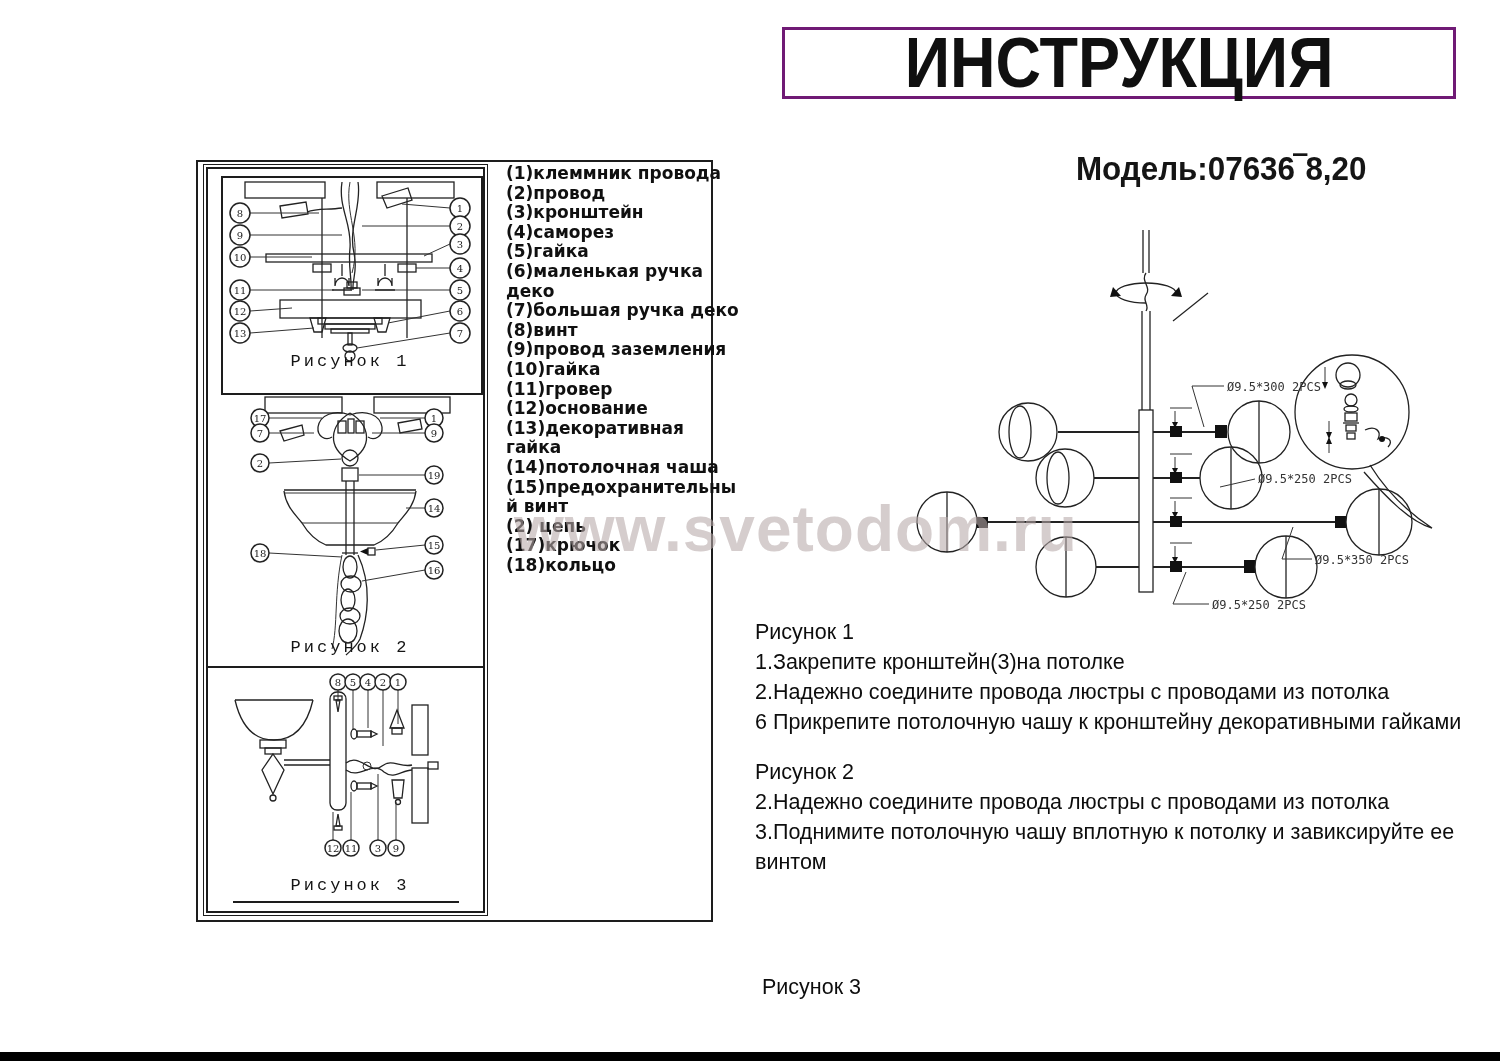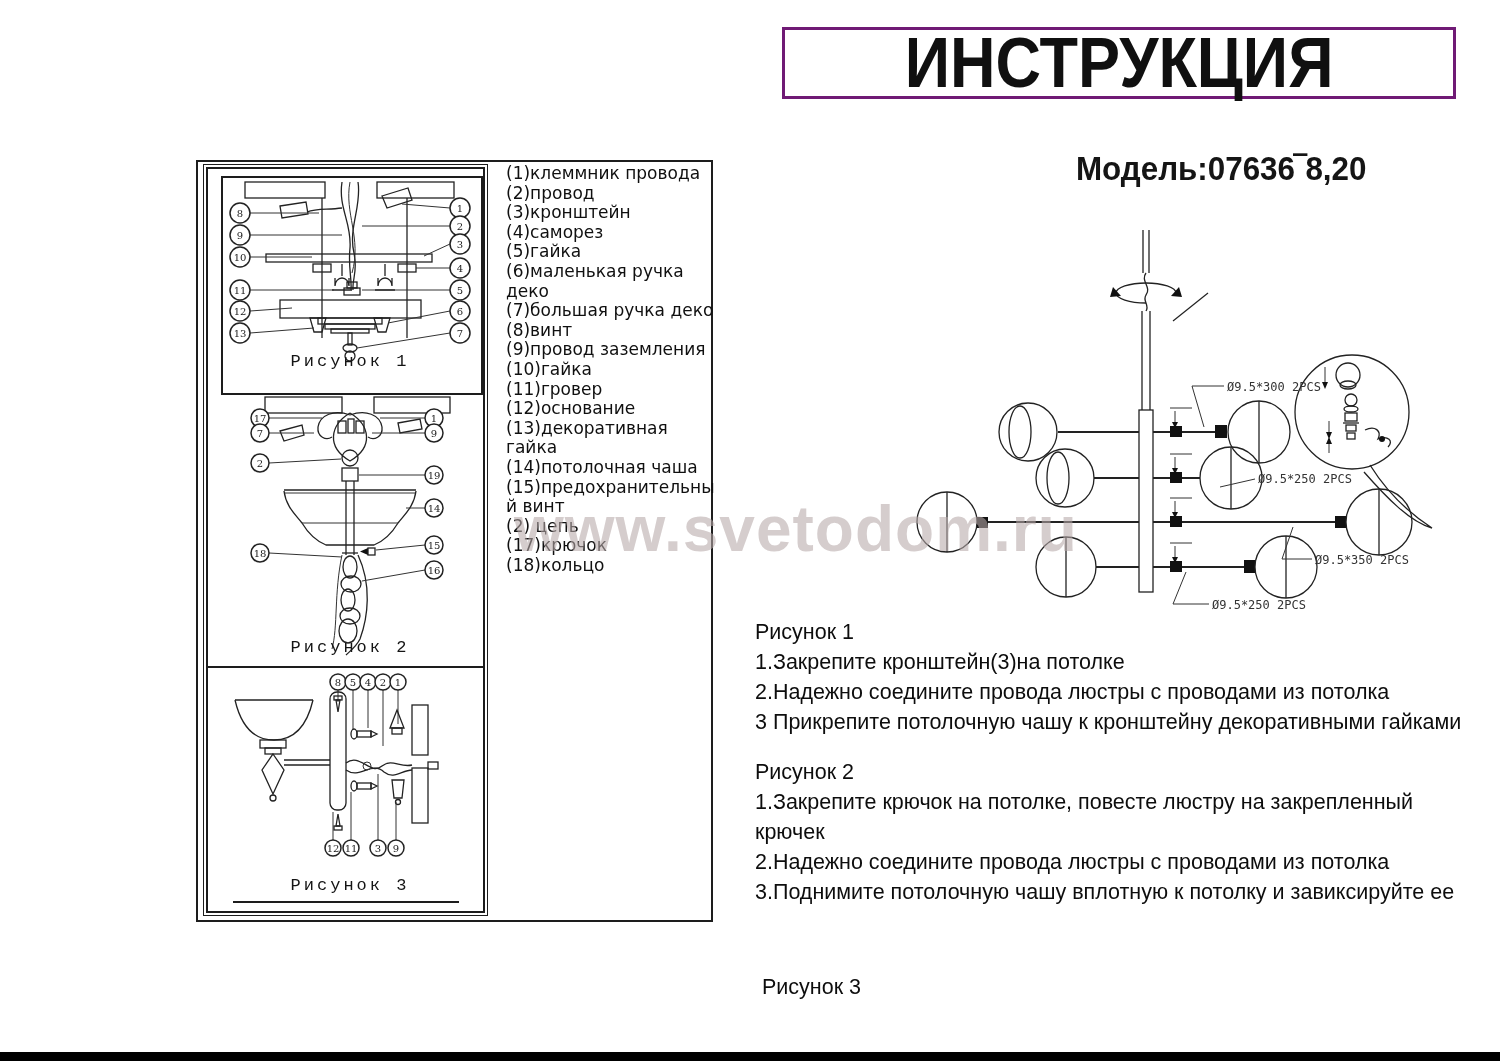--- a/index.html
+++ b/index.html
@@ -24,21 +24,21 @@
   #fig1-svg{left:222px;top:178px;width:256px;height:212px;}
   #fig2-svg{left:222px;top:395px;width:256px;height:243px;}
   #fig3-svg{left:222px;top:668px;width:256px;height:205px;}
   .cap{position:absolute;left:222px;width:256px;text-align:center;
        font-family:"Liberation Mono",monospace;font-size:17px;letter-spacing:3px;color:#141414;}
   #cap1{top:352px;} #cap2{top:638px;} #cap3{top:876px;}
   #sep-23{left:206px;top:666px;width:278px;height:0;border-top:2px solid #1d1d1d;}
   #cap3-line{left:233px;top:901px;width:226px;height:0;border-top:2px solid #1d1d1d;}
 
   
-  #parts-list{left:506px;top:164px;width:204px;}
+  #parts-list{left:506px;top:164px;width:204px;font-weight:bold;}
   #parts-list .pl{font-size:17px;line-height:19.6px;white-space:nowrap;color:#101010;}
 
   
   #chand-svg{left:870px;top:225px;width:600px;height:430px;}
 
   
   #watermark{left:514px;top:492px;font-family:Liberation Sans, sans-serif;font-weight:700;
              font-size:64px;letter-spacing:1px;color:rgba(182,168,168,.58);white-space:nowrap;z-index:6;}
 
   
@@ -439,25 +439,25 @@
   <line x1="303" y1="379" x2="316" y2="347" class="thin"></line>
   <text x="342" y="384" class="dim">Ø9.5*250 2PCS</text>
 </svg>
 
 <div class="abs" id="watermark">www.svetodom.ru</div>
 
 <div class="abs instr" id="instr-1">
   <div>Рисунок 1</div>
   <div>1.Закрепите кронштейн(3)на потолке</div>
   <div>2.Надежно соедините провода люстры с проводами из потолка</div>
-  <div>3 Прикрепите потолочную чашу к кронштейну декоративными гайками</div>
+  <div>6 Прикрепите потолочную чашу к кронштейну декоративными гайками</div>
 </div>
 <div class="abs instr" id="instr-2">
   <div>Рисунок 2</div>
-  <div>1.Закрепите крючок на потолке, повесте люстру на закрепленный крючек</div>
   <div>2.Надежно соедините провода люстры с проводами из потолка</div>
   <div>3.Поднимите потолочную чашу вплотную к потолку и завиксируйте ее</div>
+  <div>винтом</div>
 </div>
 <div class="abs instr" id="instr-3">
   <div>Рисунок 3</div>
 </div>
 
 <div class="abs" id="bottom-bar"></div>
 
 </body></html>

